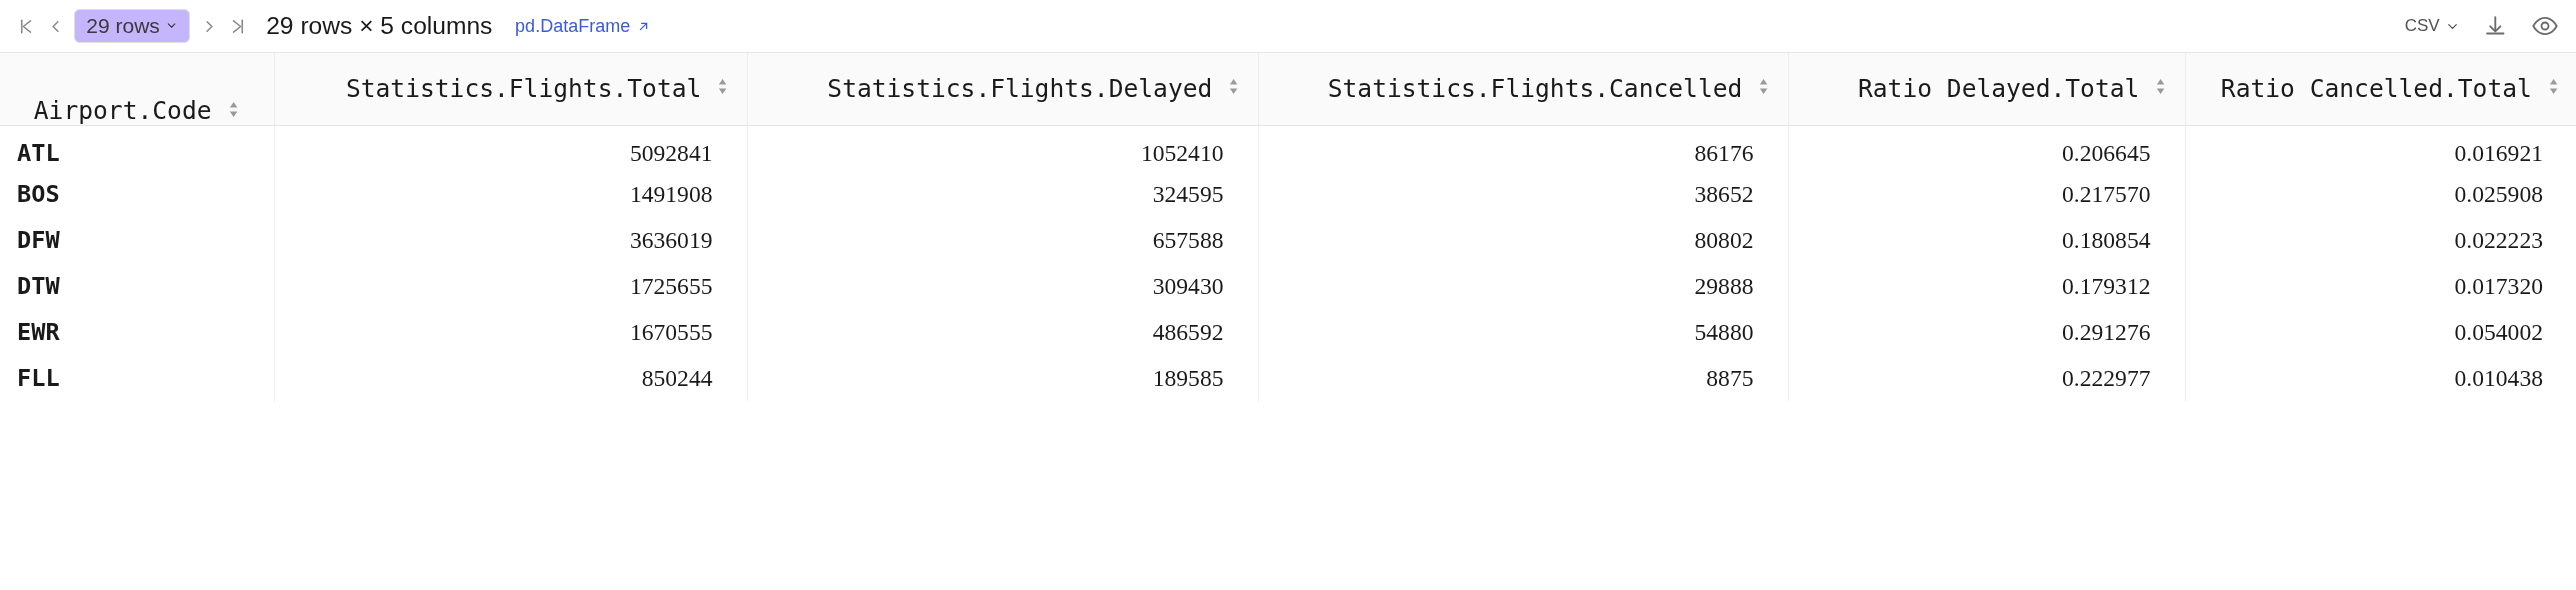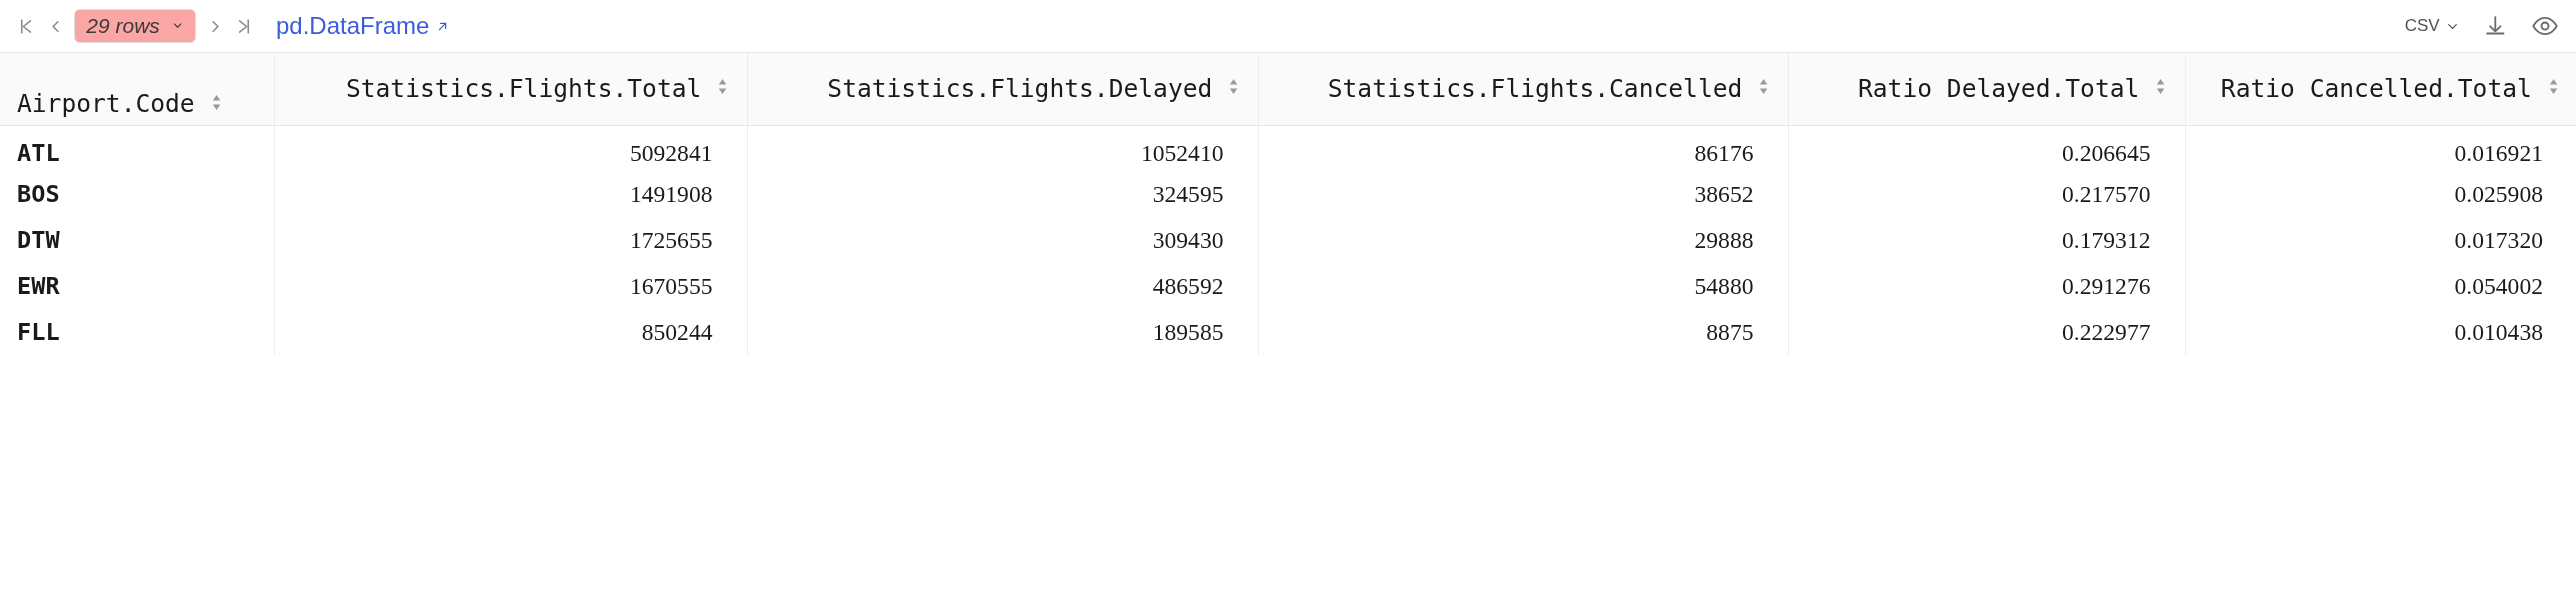--- a/index.html
+++ b/index.html
@@ -18,31 +18,30 @@
     height: 53px;
     padding: 0 17px;
     border-bottom: 0.9px solid #e5e5e5;
     background: #ffffff;
     gap: 13.2px;
   }
   .toolbar .nav-group { display: flex; align-items: center; gap: 9.5px; }
   .nav-btn { color: #8a8a8a; display:flex; align-items:center; justify-content:center; cursor:pointer; }
   .nav-btn svg { display:block; }
   .rows-pill {
-    display:flex; align-items:center; gap:11px;
+    display:flex; align-items:center; gap:5px;
     padding: 3.8px 11.3px;
     border:0.9px solid #e1e1e1;
     border-radius: 5.7px;
     font-size: 21px;
     color:#3a3a3a;
-    background:#fca5a5;
-    font-style:italic;
+    background:#c4b5fd;
   }
   .summary { font-size: 24.6px; color:#1a1a1a; margin-left: 5.7px; }
-  .df-link  { font-size: 24px; color:#3b5bdb; margin-left: 9.5px; display:flex; align-items:center; gap:5.7px; cursor:pointer; }
+  .df-link  { font-size: 18px; color:#3b5bdb; margin-left: 9.5px; display:flex; align-items:center; gap:5.7px; cursor:pointer; }
   .toolbar .spacer { flex:1; }
   .right-group { display:flex; align-items:center; gap:23px; color:#515151; }
   .csv-btn { display:flex; align-items:center; gap:5.7px; font-size:17px; cursor:pointer; }
   .icon-btn { color:#6b6b6b; cursor:pointer; display:flex; }
 
   
   table { border-collapse: collapse; width:100%; table-layout:fixed; }
   thead th {
     background:#fafafa;
     border-bottom:0.9px solid #e5e5e5;
@@ -59,21 +58,21 @@
   .col-total { width: 473px; }
   .col-delayed { width: 511px; }
   .col-cancelled { width: 530px; }
   .col-rdt { width: 397px; }
   .col-rct { width: 392px; }
 
   thead th .th-wrap {
     display:flex; align-items:center; justify-content:flex-end; gap:15px;
   }
   thead th.col-idx .th-wrap {
-    justify-content:flex-start; align-items:flex-end; height:100%; padding-bottom:7px;
+    justify-content:center; align-items:flex-end; height:100%; padding-bottom:0;
   }
   .th-label { font-family: ui-monospace, SFMono-Regular, Menlo, Consolas, monospace; font-size:24.6px; }
   .sort-icon { color:#9a9a9a; flex-shrink:0; }
 
   tbody td {
     border-right:0.9px solid #eeeeee;
     height:46px;
     padding:0 34px 0 17px;
     vertical-align:middle;
     margin-left:36px;
@@ -112,20 +111,21 @@
         </svg>
     </span>
     <span class="nav-btn">
       <svg width="19" height="19" viewBox="0 0 24 24" fill="none" stroke="currentColor" stroke-width="2" stroke-linecap="round" stroke-linejoin="round">
           <polyline points="7 5 16 12 7 19"></polyline>
           <line x1="18" y1="4" x2="18" y2="20"></line>
         </svg>
     </span>
   </div>
 
+  <span class="summary">29 rows × 5 columns</span>
 
   <a class="df-link">
     <span>pd.DataFrame</span>
     <svg width="15" height="15" viewBox="0 0 24 24" fill="none" stroke="currentColor" stroke-width="2" stroke-linecap="round" stroke-linejoin="round">
         <line x1="7" y1="17" x2="17" y2="7"></line>
         <polyline points="9 7 17 7 17 15"></polyline>
       </svg>
   </a>
 
   <div class="spacer"></div>
@@ -233,20 +233,28 @@
       </tr>
       <tr>
         <td class="idx">BOS</td>
         <td class="num">1491908</td>
         <td class="num">324595</td>
         <td class="num">38652</td>
         <td class="num">0.217570</td>
         <td class="num">0.025908</td>
       </tr>
       <tr>
+        <td class="idx">DFW</td>
+        <td class="num">3636019</td>
+        <td class="num">657588</td>
+        <td class="num">80802</td>
+        <td class="num">0.180854</td>
+        <td class="num">0.022223</td>
+      </tr>
+      <tr>
         <td class="idx">DTW</td>
         <td class="num">1725655</td>
         <td class="num">309430</td>
         <td class="num">29888</td>
         <td class="num">0.179312</td>
         <td class="num">0.017320</td>
       </tr>
       <tr>
         <td class="idx">EWR</td>
         <td class="num">1670555</td>

